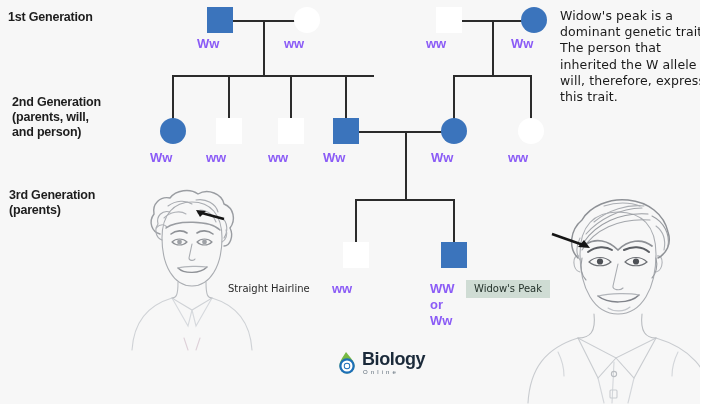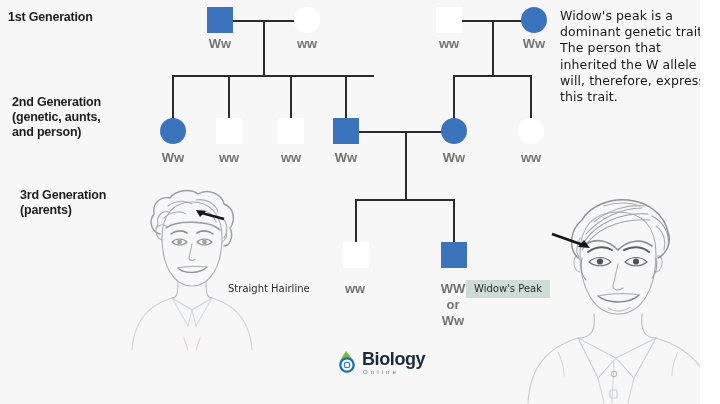--- a/index.html
+++ b/index.html
@@ -21,21 +21,21 @@
     position: absolute;
     font-family: "Liberation Sans", sans-serif;
     font-weight: bold;
     font-size: 12.5px;
     line-height: 15px;
     color: #1d1d1d;
     letter-spacing: -0.2px;
   }
   #gen1-label { left: 8px;  top: 10px; }
   #gen2-label { left: 12px;  top: 95px; }
-  #gen3-label { left: 20px;  top: 188px; }
+  #gen3-label { left: 9px;  top: 188px; }
 
   
   .sym {
     position: absolute;
     box-sizing: border-box;
   }
   .sym.square {
     width: 26px;
     height: 26px;
   }
@@ -46,22 +46,22 @@
   }
   .sym.affected { background: #3b74bc; }
   .sym.unaffected { background: #ffffff; }
 
   
   .geno {
     position: absolute;
     font-family: "Liberation Sans", sans-serif;
     font-weight: bold;
     font-size: 13px;
-    color: #737373;
-    text-align: center;
+    color: #8b5cf6;
+    text-align: left;
     width: 46px;
     white-space: nowrap;
   }
   .geno.stack {
     line-height: 16px;
   }
 
   
   .line-h {
     position: absolute;
@@ -107,21 +107,21 @@
   .portrait {
     position: absolute;
   }
 
   
   #logo {
     position: absolute;
     left: 336px;
     top: 350px;
     display: flex;
-    align-items: flex-start;
+    align-items: flex-end;
     gap: 4px;
   }
   #logo-mark { width: 22px; height: 24px; display: block; }
   #logo-word {
     display: flex;
     flex-direction: column;
     line-height: 1;
   }
   #logo-title {
     font-family: "Liberation Sans", sans-serif;
@@ -143,21 +143,21 @@
 <body>
 
 <div id="canvas">
 
   <div class="gen-label" id="gen1-label">
     <div>1st Generation</div>
   </div>
 
   <div class="gen-label" id="gen2-label">
     <div>2nd Generation</div>
-    <div>(genetic, aunts,</div>
+    <div>(parents, will,</div>
     <div>and person)</div>
   </div>
 
   <div class="gen-label" id="gen3-label">
     <div>3rd Generation</div>
     <div>(parents)</div>
   </div>
 
   <div class="line-h" style="left:233px; top:20px; width:62px;"></div>
 

